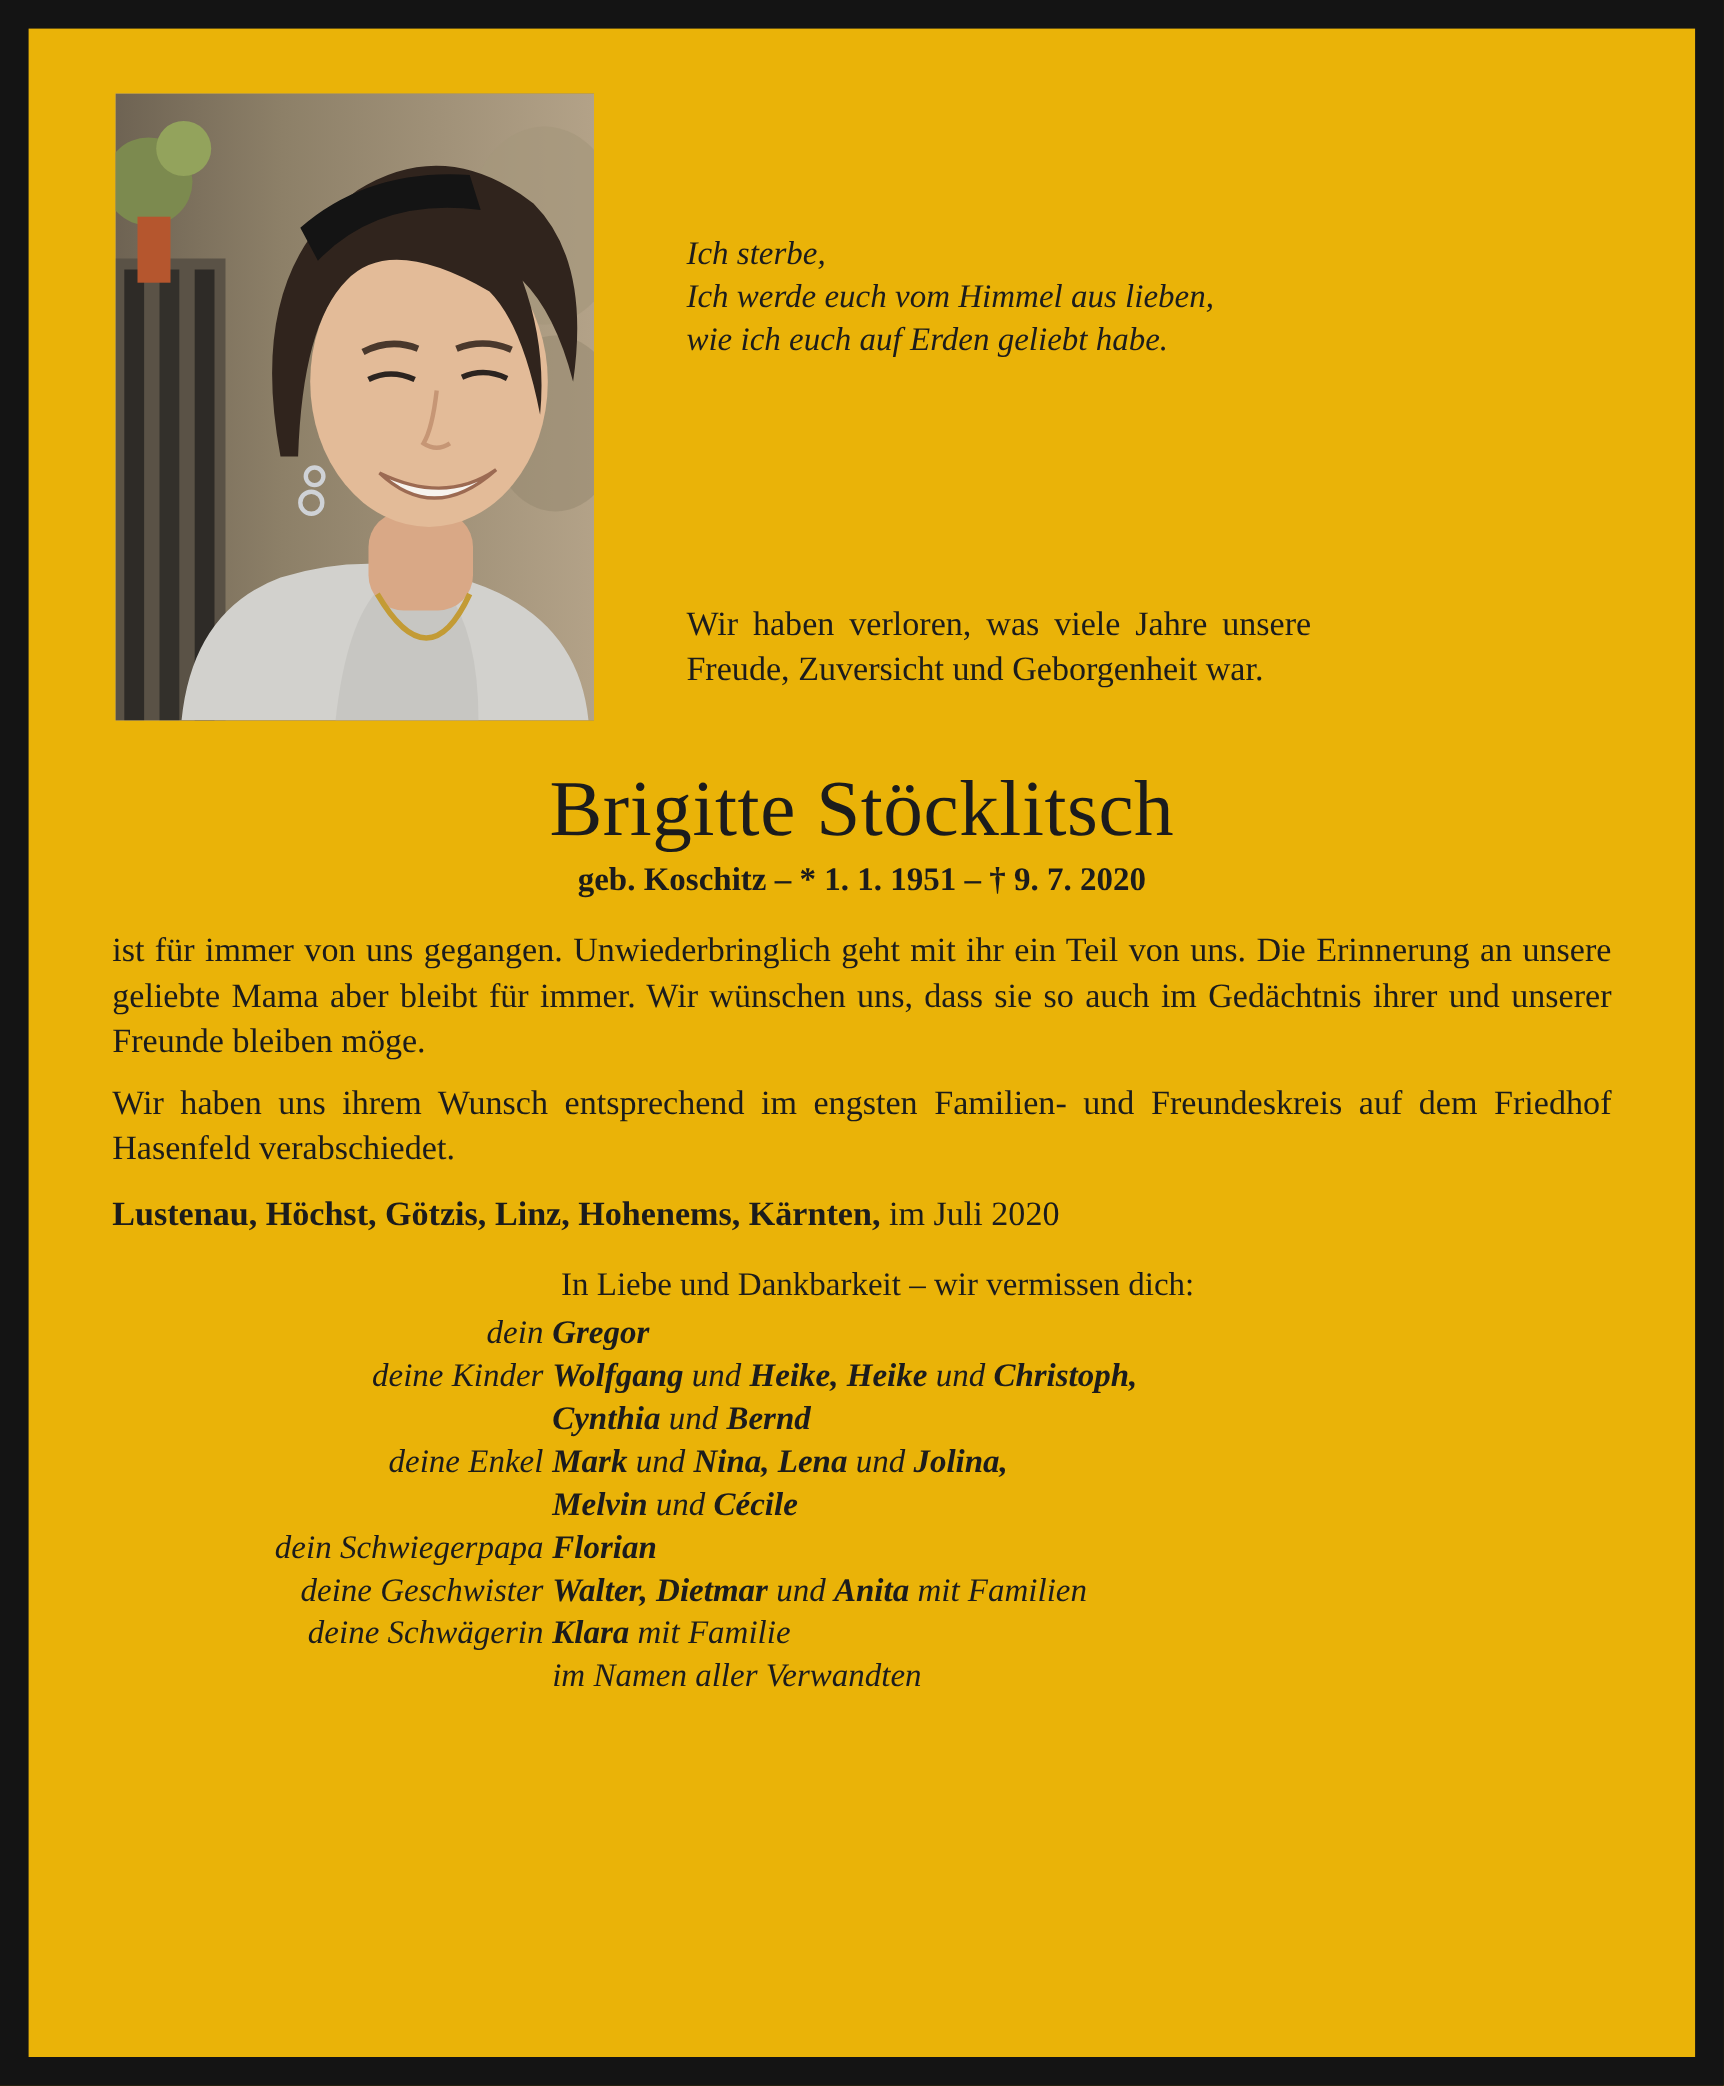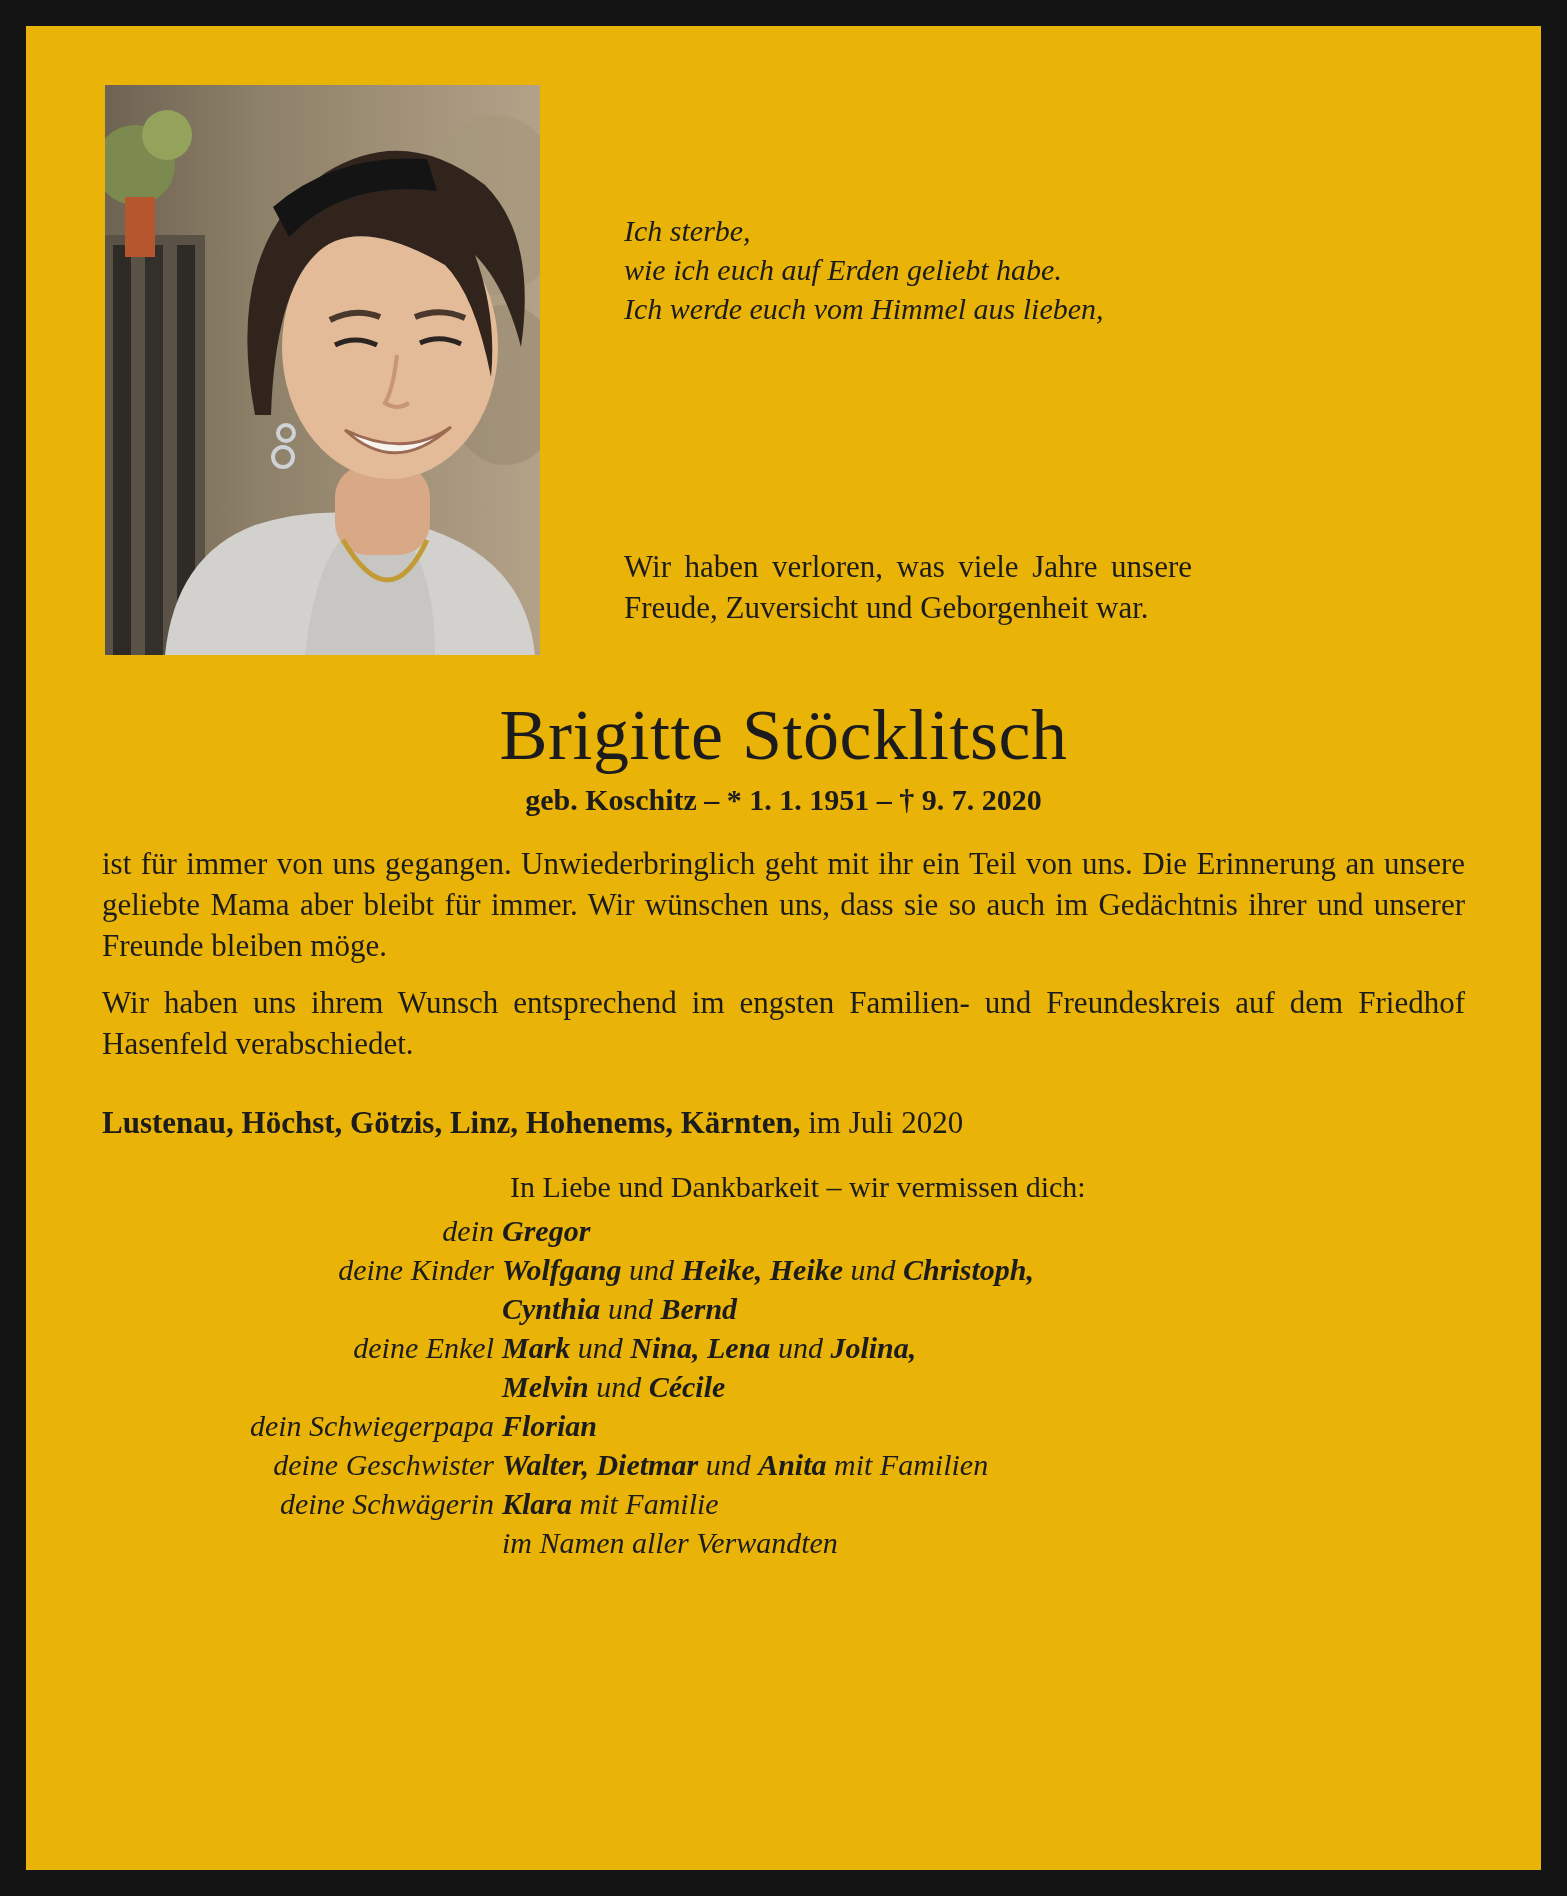--- a/index.html
+++ b/index.html
@@ -37,21 +37,21 @@
     margin-top:6px; text-align:center;
     font-size:30px; font-weight:bold;
   }
 
   .body-par {
     margin-top:26px;
     font-size:31px; line-height:41px; text-align:justify;
   }
   .body-par.second { margin-top:16px; }
 
-  .places { margin-top:41px; font-size:31px; }
+  .places { margin-top:22px; font-size:31px; }
   .places .b { font-weight:bold; }
 
   .tribute { margin-top:26px; margin-left:408px; font-size:30px; line-height:40px; }
 
   .family-list { margin-top:4px; font-size:30px; line-height:39px; }
   .family-row { display:flex;font-style:italic; }
   .family-label { flex:none; width:400px; text-align:right; padding-right:8px; }
   .family-names { flex:1; }
   .b { font-weight:bold; }
 </style>
@@ -96,22 +96,22 @@
             <path d="M315 258 Q335 249 356 259" stroke="#2c2420" stroke-width="5" fill="none"></path>
             <path d="M292 270 Q288 305 280 318 Q292 326 304 318" stroke="#c69675" stroke-width="4" fill="none"></path>
             <path d="M240 345 Q290 392 346 342 Q300 374 240 345 Z" fill="#f7f3ee" stroke="#9c6a52" stroke-width="3"></path>
             <circle cx="181" cy="348" r="8" fill="none" stroke="#cfd2d6" stroke-width="4"></circle>
             <circle cx="178" cy="372" r="10" fill="none" stroke="#cfd2d6" stroke-width="4"></circle>
           </svg>
         </div>
 
         <div class="poem">
           <div>Ich sterbe,</div>
+          <div>Ich werde euch vom Himmel aus lieben,</div>
           <div>wie ich euch auf Erden geliebt habe.</div>
-          <div>Ich werde euch vom Himmel aus lieben,</div>
         </div>
 
         <div class="intro">Wir haben verloren, was viele Jahre unsere Freude, Zuversicht und Geborgenheit war.</div>
       </div>
 
       <h1 class="name">Brigitte Stöcklitsch</h1>
       <div class="dates">geb. Koschitz – * 1. 1. 1951 – † 9. 7. 2020</div>
 
       <p class="body-par">ist für immer von uns gegangen. Unwiederbringlich geht mit ihr ein Teil von uns. Die Erinnerung an unsere geliebte Mama aber bleibt für immer. Wir wünschen uns, dass sie so auch im Gedächtnis ihrer und unserer Freunde bleiben möge.</p>
       <p class="body-par second">Wir haben uns ihrem Wunsch entsprechend im engsten Familien- und Freundeskreis auf dem Friedhof Hasenfeld verabschiedet.</p>

